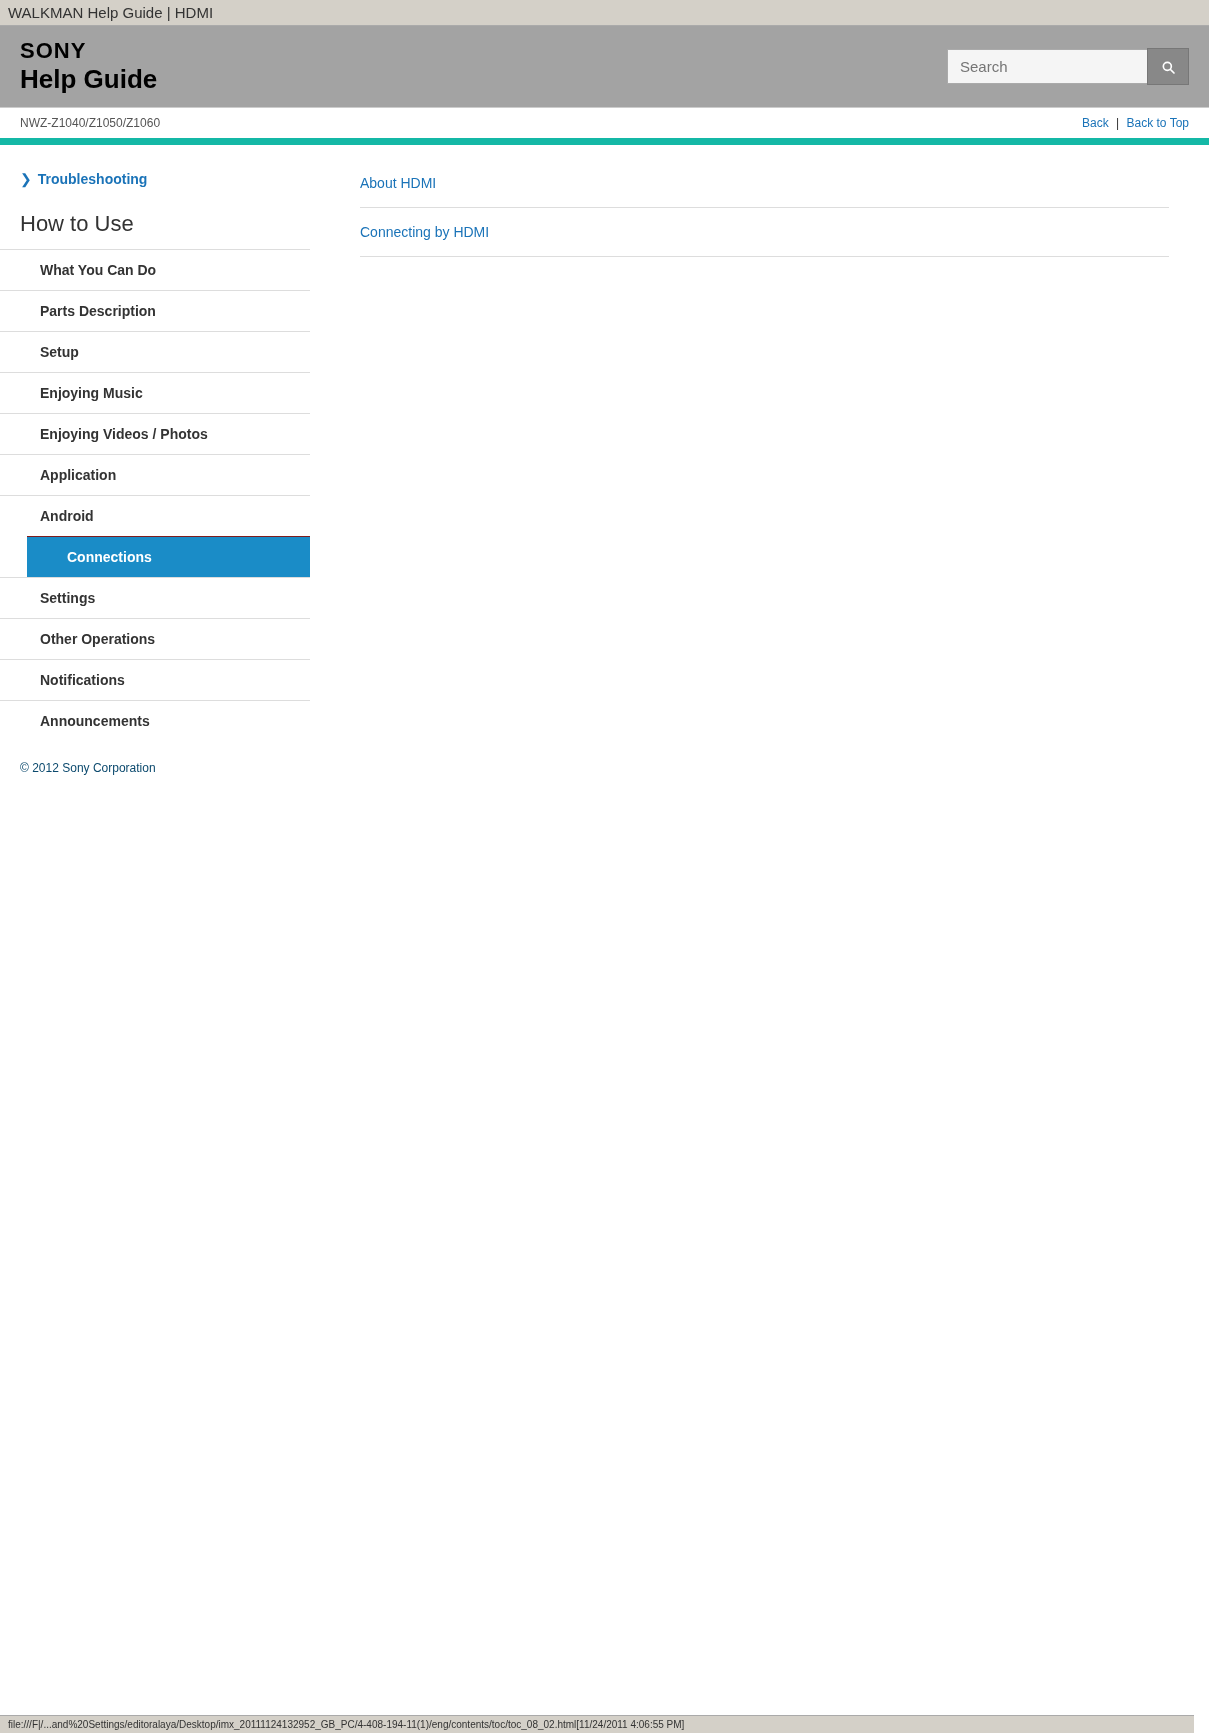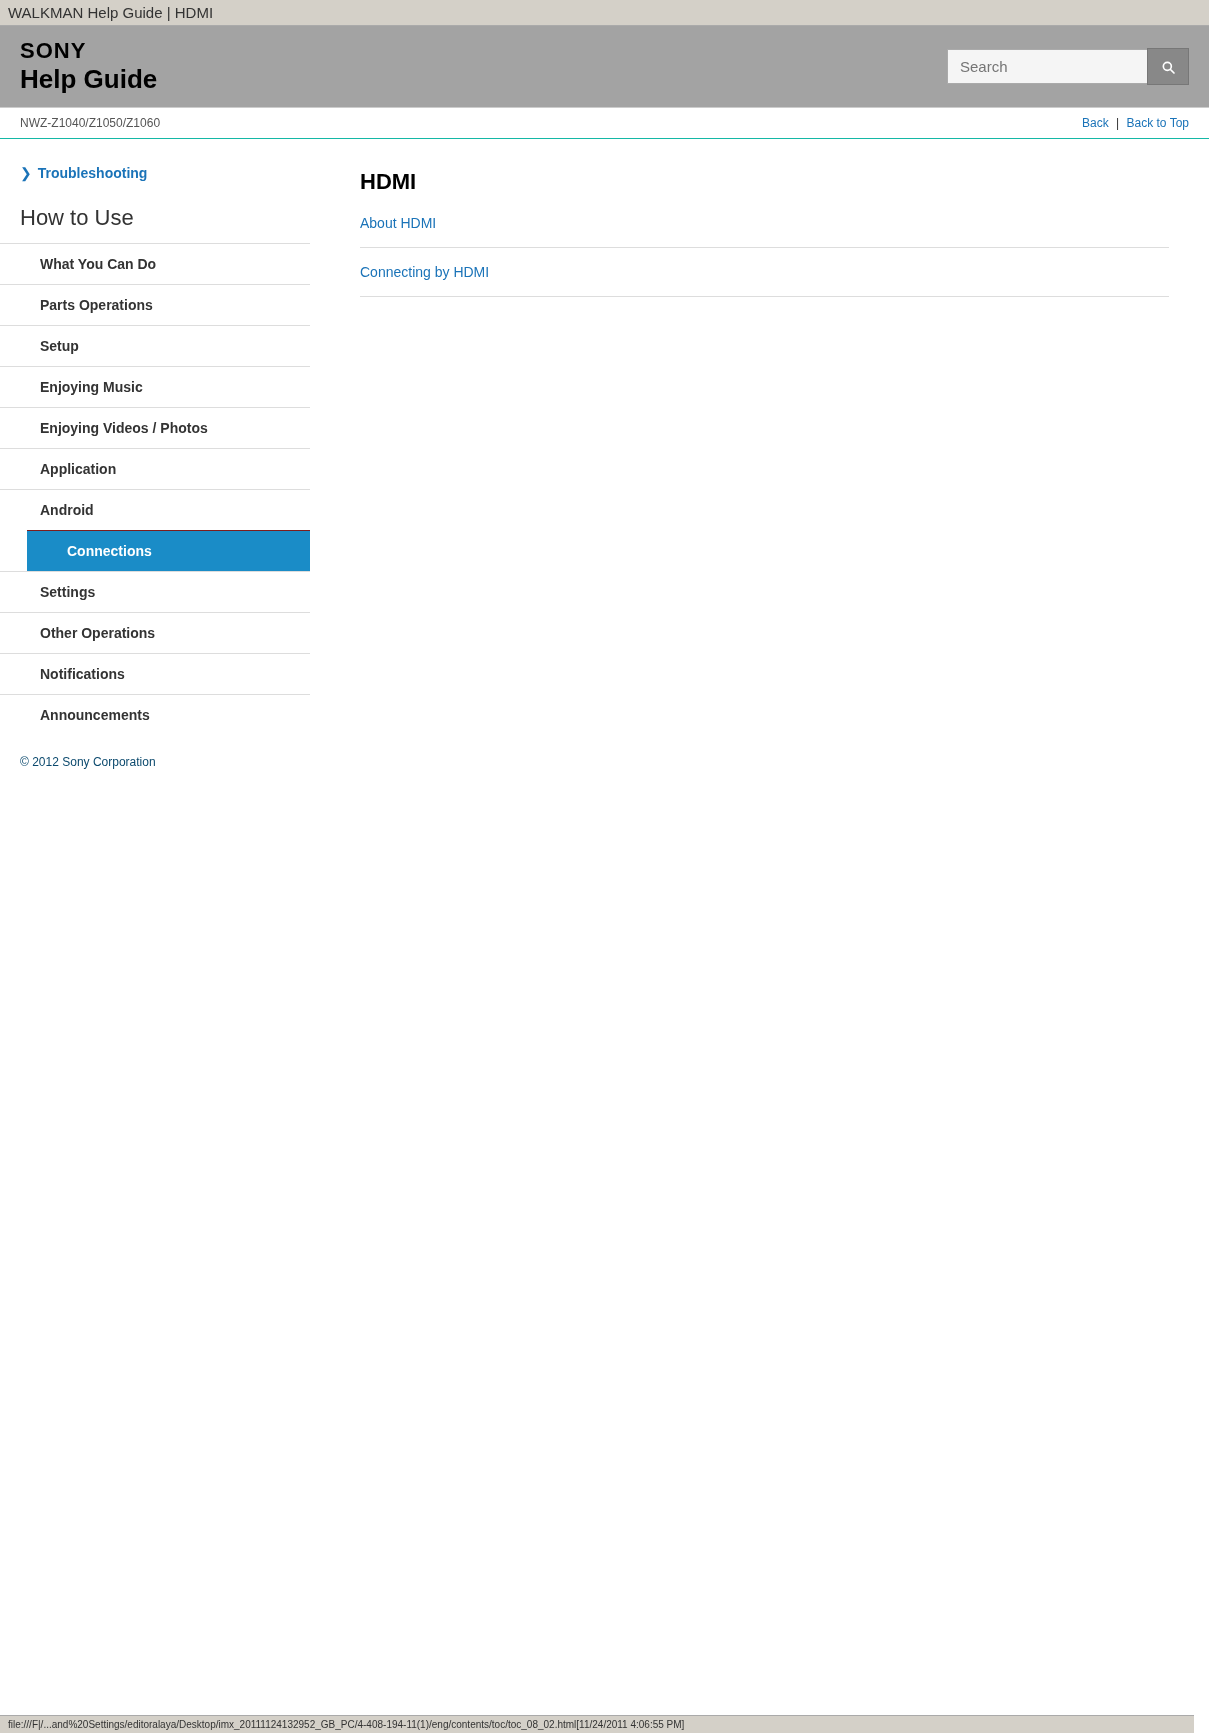--- a/index.html
+++ b/index.html
@@ -84,21 +84,21 @@
       height: 16px;
       fill: white;
     }
 
     
     .subheader {
       padding: 8px 20px;
       display: flex;
       justify-content: space-between;
       align-items: flex-start;
-      border-bottom: 1px solid #14b8a6;
+      border-bottom: 7px solid #14b8a6;
     }
 
     .device-model {
       font-size: 12px;
       color: #555;
     }
 
     .nav-links {
       font-size: 12px;
     }
@@ -258,39 +258,38 @@
 
   <div class="sidebar">
     <div class="sidebar-troubleshooting">
       <span class="troubleshooting-arrow">❯</span>
       <a href="#" class="troubleshooting-link">Troubleshooting</a>
     </div>
 
     <div class="how-to-use-heading">How to Use</div>
 
     <a href="#" class="sidebar-item">What You Can Do</a>
-    <a href="#" class="sidebar-item">Parts Operations</a>
+    <a href="#" class="sidebar-item">Parts Description</a>
     <a href="#" class="sidebar-item">Setup</a>
     <a href="#" class="sidebar-item">Enjoying Music</a>
     <a href="#" class="sidebar-item">Enjoying Videos / Photos</a>
     <a href="#" class="sidebar-item">Application</a>
     <a href="#" class="sidebar-item">Android</a>
     <a href="#" class="sidebar-item active">Connections</a>
     <a href="#" class="sidebar-item">Settings</a>
     <a href="#" class="sidebar-item">Other Operations</a>
     <a href="#" class="sidebar-item">Notifications</a>
     <a href="#" class="sidebar-item">Announcements</a>
 
     <div class="footer">
       <span>© 2012 Sony Corporation</span>
     </div>
   </div>
 
   <div class="content-area">
-    <h1 class="content-title">HDMI</h1>
 
     <a href="#" class="content-link">About HDMI</a>
 
     <hr class="content-divider">
 
     <a href="#" class="content-link">Connecting by HDMI</a>
 
     <hr class="content-divider">
   </div>
 

